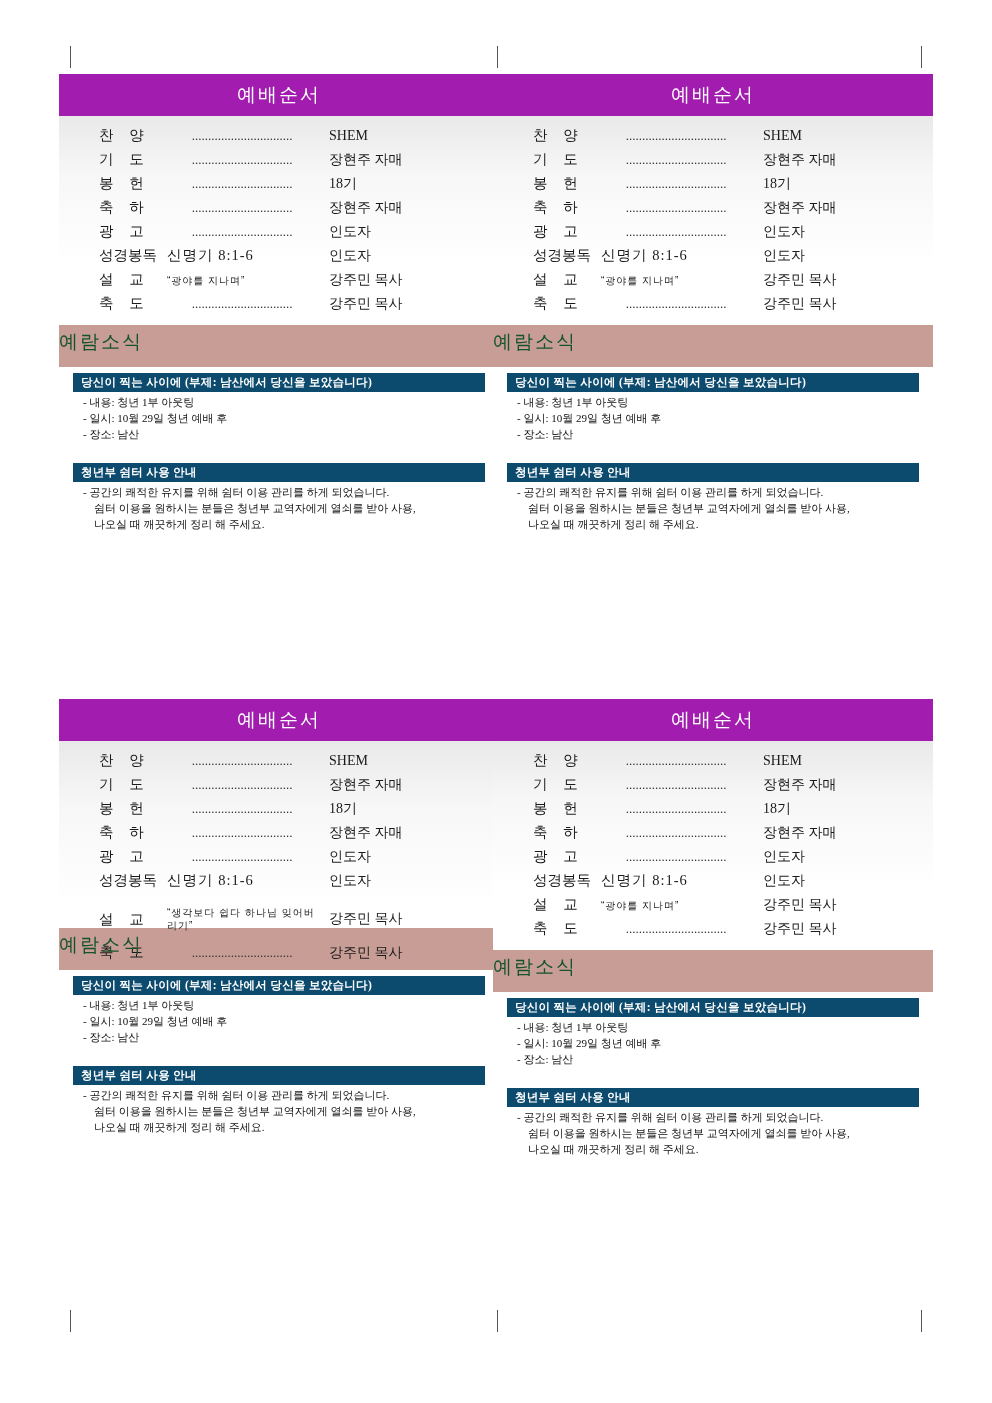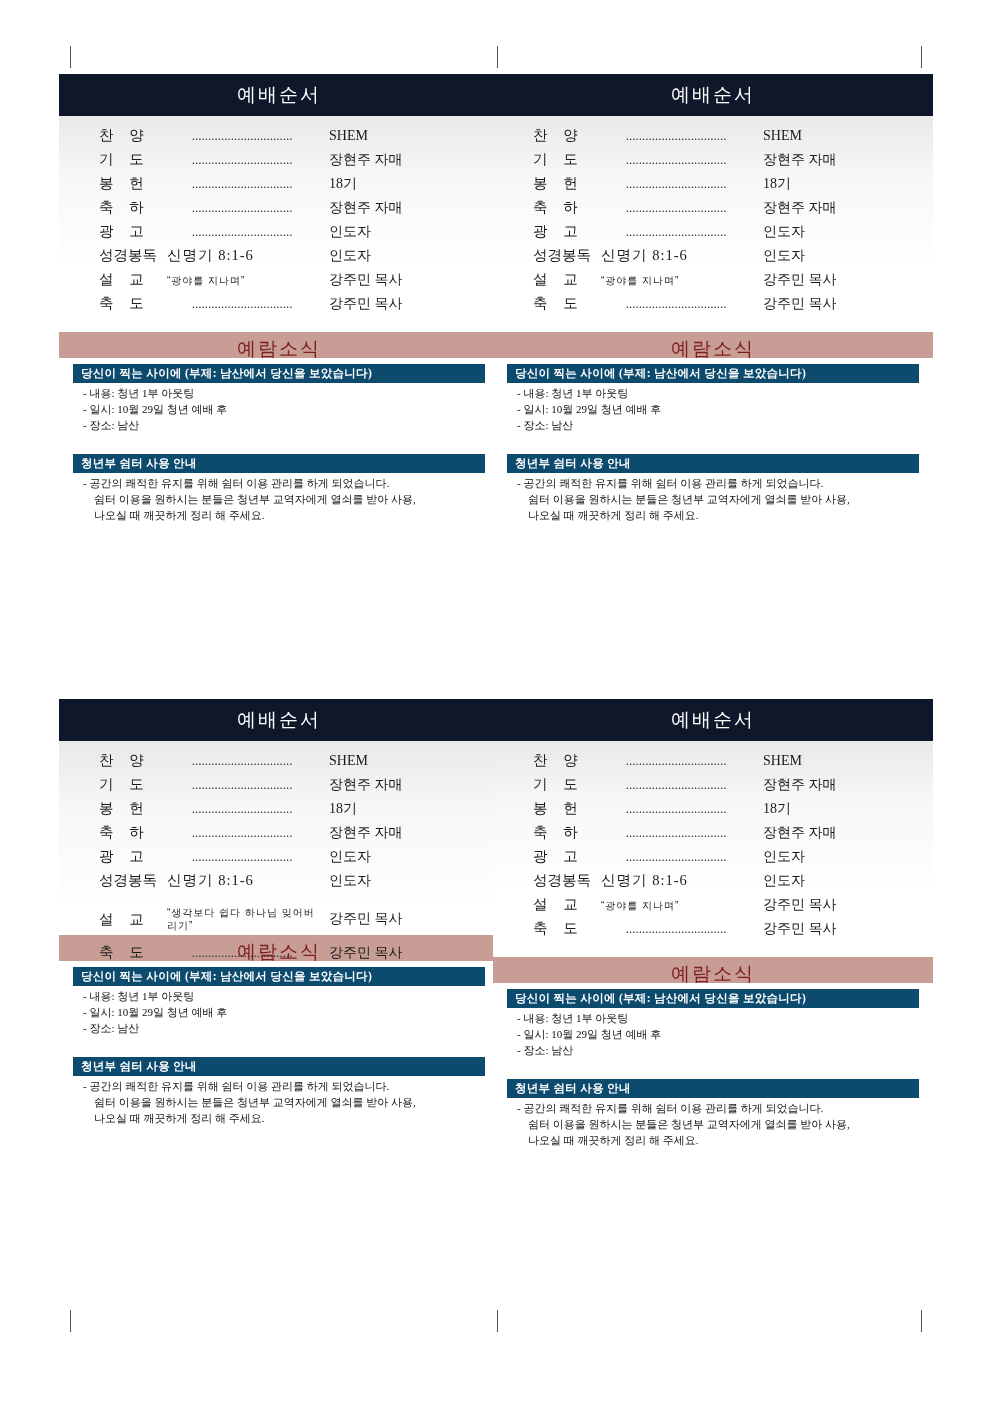--- a/index.html
+++ b/index.html
@@ -12,31 +12,31 @@
   }
   .page{position:absolute;left:0;top:0;width:992px;height:1403px;}
 
   
   .crop{position:absolute;background:#555;}
   .crop.v{width:1px;height:22px;}
 
   .block{position:absolute;width:440px;}
 
   .order-header{
-    background:#0f172a;
+    background:#a21caf;
     color:#ffffff;
     text-align:center;
     font-size:19px;
     letter-spacing:2px;
     height:42px;
     line-height:42px;
   }
   .order-body{
     background:linear-gradient(180deg,#e9e9e9 0%, #f7f7f7 28%, #ffffff 70%);
-    padding:10px 0 14px 0;
+    padding:10px 0 7px 0;
   }
   .order-row{
     display:flex;
     align-items:baseline;
     font-size:14.5px;
     color:#1a1a1a;
     height:24px;
   }
   .ord-label{
     width:108px;
@@ -68,25 +68,25 @@
   .ord-value{
     flex:1;
     padding-left:12px;
     font-size:14px;
     white-space:nowrap;
   }
   .ord-mid.two{line-height:1.35;}
 
   .news-header{
     background:#c79d96;
-    color:#7f1d1d;
-    text-align:center;
+    color:#14532d;
+    text-align:left;
     font-size:19px;
     letter-spacing:2px;
-    height:26px;
+    height:42px;
     line-height:34px;
   }
   .news-body{padding:6px 14px 6px 14px;}
   .news-title{
     background:#0c4a6e;
     color:#ffffff;
     font-size:11.5px;
     font-weight:bold;
     padding:2px 8px;
     letter-spacing:0.3px;

